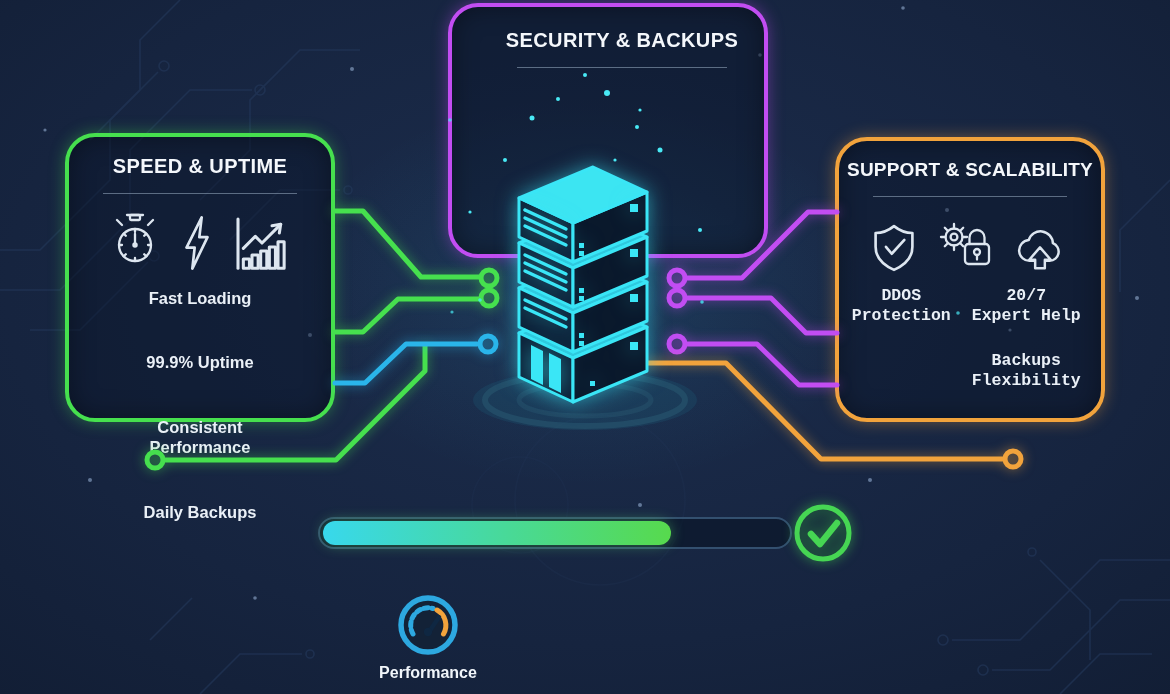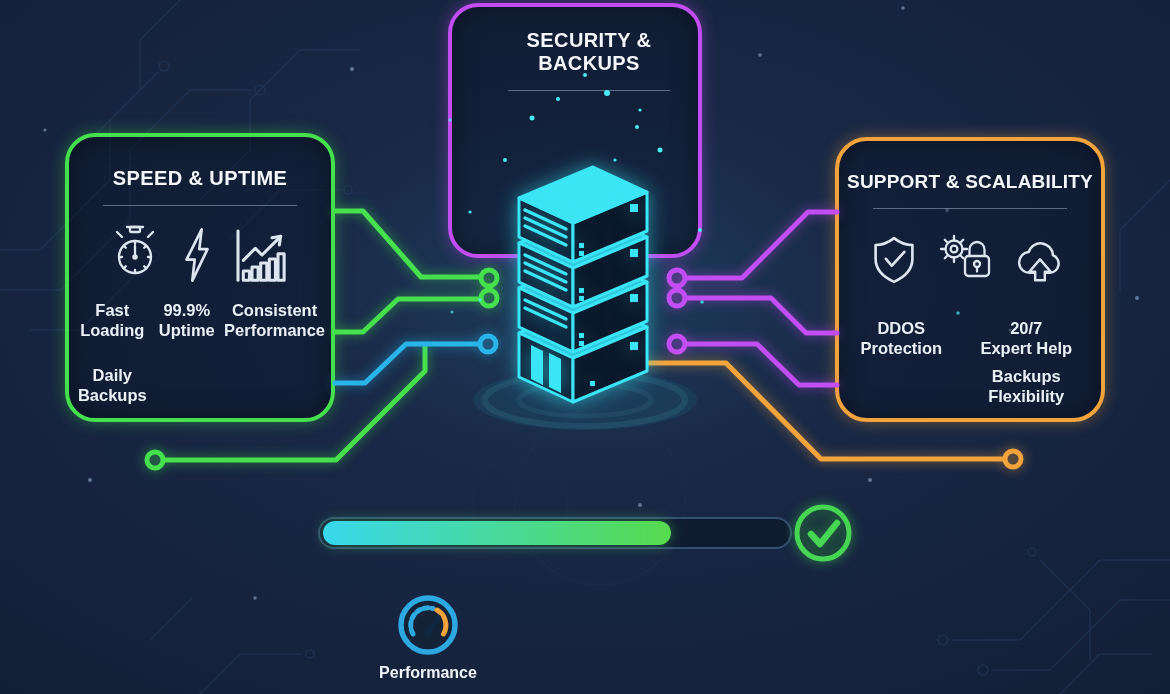--- a/index.html
+++ b/index.html
@@ -11,32 +11,32 @@
       radial-gradient(1050px 640px at 50% 42%, #1c2d4d 0%, #16243f 55%, #101b30 100%);
   }
   #stage *{box-sizing:border-box;}
   svg{display:block;}
   .abs{position:absolute;}
 
   
   .card{position:absolute;border-radius:30px;border:4px solid;background:rgba(9,19,37,0.42);z-index:2;}
   #card-speed{left:65px;top:133px;width:270px;height:289px;border-color:#46e04e;
     box-shadow:0 0 16px rgba(70,224,78,.38), inset 0 0 26px rgba(0,0,0,.38);}
-  #card-security{left:448px;top:3px;width:254px;height:255px;border-color:#c24df2;
+  #card-security{left:448px;top:3px;width:320px;height:255px;border-color:#c24df2;
     box-shadow:0 0 16px rgba(194,77,242,.42), inset 0 0 26px rgba(0,0,0,.38);padding-left:28px;}
   #card-support{left:835px;top:137px;width:270px;height:285px;border-color:#f2a33c;
     box-shadow:0 0 16px rgba(242,163,60,.40), inset 0 0 26px rgba(0,0,0,.38);border-radius:32px;}
-  .card-title{margin-top:30px;text-align:center;font-size:20px;font-weight:700;letter-spacing:.4px;color:#f4f7fb;}
+  .card-title{margin-top:18px;text-align:center;font-size:20px;font-weight:700;letter-spacing:.4px;color:#f4f7fb;}
   #card-security .card-title{margin-top:22px;}
   #card-support .card-title{font-size:19px;letter-spacing:.2px;}
   .divider{height:1px;background:#90a1b8;opacity:.6;margin:15px auto 0;width:74%;}
   .icon-row{display:flex;justify-content:center;align-items:flex-end;gap:16px;margin-top:15px;height:62px;}
-  .feature-grid{display:grid;grid-template-columns:1fr 1fr 1fr;row-gap:24px;margin-top:17px;padding:0 6px;
+  .feature-grid{display:grid;grid-template-columns:1fr;row-gap:44px;margin-top:17px;padding:0 6px;
     text-align:center;font-size:16.5px;font-weight:700;line-height:1.24;white-space:pre-line;color:#eaf0f7;}
-  #card-support .feature-grid{grid-template-columns:45% 55%;row-gap:7px;margin-top:32px;}
+  #card-support .feature-grid{grid-template-columns:45% 55%;row-gap:24px;margin-top:12px;font-family:Liberation Mono, monospace;}
   .stroke-ic{stroke:#dde6f0;stroke-width:2.3;fill:none;stroke-linecap:round;stroke-linejoin:round;}
 
   
   #diagram{position:absolute;left:0;top:0;z-index:3;pointer-events:none;}
   .glow-green{filter:drop-shadow(0 0 6px rgba(70,224,78,.6));}
   .glow-blue{filter:drop-shadow(0 0 6px rgba(42,181,234,.6));}
   .glow-purple{filter:drop-shadow(0 0 6px rgba(194,77,242,.6));}
   .glow-orange{filter:drop-shadow(0 0 6px rgba(242,163,60,.6));}
   .glow-cyan{filter:drop-shadow(0 0 10px rgba(58,230,246,.55));}
   .trace{fill:none;stroke-width:5;stroke-linecap:round;stroke-linejoin:round;}

